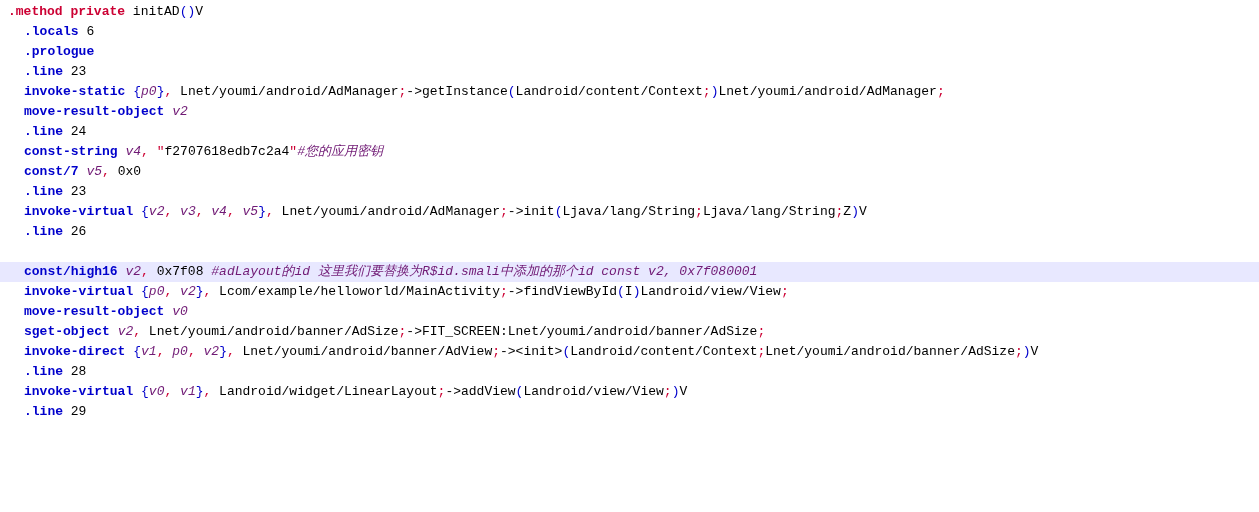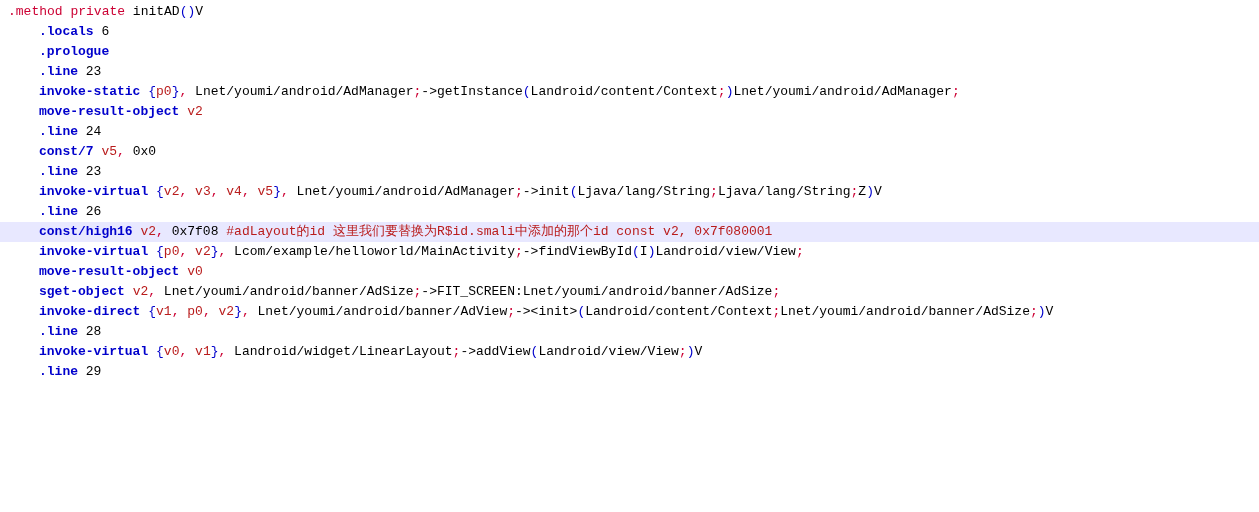--- a/index.html
+++ b/index.html
@@ -11,42 +11,44 @@
       color: #000000;
       white-space: nowrap;
       overflow-x: auto;
     }
     .code-container {
       padding: 2px 0;
     }
     .line {
       padding-left: 8px;
     }
-    .indent-1 { padding-left: 39px; }
+    .indent-1 { padding-left: 24px; }
     .highlighted {
       background-color: #e8e8ff;
+      margin-top: 20px;
     }
-    .kw-red { color: #cc0033; font-weight: normal; }
+    .kw-red { color: #cc0033; font-weight: bold; }
     .kw-blue { color: #0000cc; font-weight: bold; }
     .txt-red { color: #cc0033; }
     .txt-black { color: #000000; }
-    .txt-green-italic { color: #b91c1c; }
+    .txt-green-italic { color: #701a75; font-style: italic; }
     .txt-blue { color: #0000cc; }
   </style>
 </head>
 <body>
 
 <div class="code-container" id="code-root">
     <div class="line"><span class="kw-red">.method</span><span class="txt-black"> </span><span class="kw-red">private</span><span class="txt-black"> initAD</span><span class="txt-blue">(</span><span class="txt-blue">)</span><span class="txt-black">V</span></div>
     <div class="line indent-1"><span class="kw-blue">.locals</span><span class="txt-black"> 6</span></div>
     <div class="line indent-1"><span class="kw-blue">.prologue</span></div>
     <div class="line indent-1"><span class="kw-blue">.line</span><span class="txt-black"> 23</span></div>
     <div class="line indent-1"><span class="kw-blue">invoke-static</span><span class="txt-black"> </span><span class="txt-blue">{</span><span class="txt-green-italic">p0</span><span class="txt-blue">}</span><span class="txt-red">,</span><span class="txt-black"> Lnet/youmi/android/AdManager</span><span class="txt-red">;</span><span class="txt-black">-&gt;getInstance</span><span class="txt-blue">(</span><span class="txt-black">Landroid/content/Context</span><span class="txt-red">;</span><span class="txt-blue">)</span><span class="txt-black">Lnet/youmi/android/AdManager</span><span class="txt-red">;</span></div>
     <div class="line indent-1"><span class="kw-blue">move-result-object</span><span class="txt-black"> </span><span class="txt-green-italic">v2</span></div>
     <div class="line indent-1"><span class="kw-blue">.line</span><span class="txt-black"> 24</span></div>
+    <div class="line indent-1"><span class="kw-blue">const-string</span><span class="txt-black"> </span><span class="txt-green-italic">v4</span><span class="txt-red">,</span><span class="txt-black"> </span><span class="txt-red">"</span><span class="txt-black">f2707618edb7c2a4</span><span class="txt-red">"</span><span class="txt-green-italic">#您的应用密钥</span></div>
     <div class="line indent-1"><span class="kw-blue">const/7</span><span class="txt-black"> </span><span class="txt-green-italic">v5</span><span class="txt-red">,</span><span class="txt-black"> 0x0</span></div>
     <div class="line indent-1"><span class="kw-blue">.line</span><span class="txt-black"> 23</span></div>
     <div class="line indent-1"><span class="kw-blue">invoke-virtual</span><span class="txt-black"> </span><span class="txt-blue">{</span><span class="txt-green-italic">v2</span><span class="txt-red">,</span><span class="txt-black"> </span><span class="txt-green-italic">v3</span><span class="txt-red">,</span><span class="txt-black"> </span><span class="txt-green-italic">v4</span><span class="txt-red">,</span><span class="txt-black"> </span><span class="txt-green-italic">v5</span><span class="txt-blue">}</span><span class="txt-red">,</span><span class="txt-black"> Lnet/youmi/android/AdManager</span><span class="txt-red">;</span><span class="txt-black">-&gt;init</span><span class="txt-blue">(</span><span class="txt-black">Ljava/lang/String</span><span class="txt-red">;</span><span class="txt-black">Ljava/lang/String</span><span class="txt-red">;</span><span class="txt-black">Z</span><span class="txt-blue">)</span><span class="txt-black">V</span></div>
     <div class="line indent-1"><span class="kw-blue">.line</span><span class="txt-black"> 26</span></div>
     <div class="line indent-1 highlighted"><span class="kw-blue">const/high16</span><span class="txt-black"> </span><span class="txt-green-italic">v2</span><span class="txt-red">,</span><span class="txt-black"> 0x7f08 </span><span class="txt-green-italic">#adLayout的id 这里我们要替换为R$id.smali中添加的那个id  const v2, 0x7f080001</span></div>
     <div class="line indent-1"><span class="kw-blue">invoke-virtual</span><span class="txt-black"> </span><span class="txt-blue">{</span><span class="txt-green-italic">p0</span><span class="txt-red">,</span><span class="txt-black"> </span><span class="txt-green-italic">v2</span><span class="txt-blue">}</span><span class="txt-red">,</span><span class="txt-black"> Lcom/example/helloworld/MainActivity</span><span class="txt-red">;</span><span class="txt-black">-&gt;findViewById</span><span class="txt-blue">(</span><span class="txt-black">I</span><span class="txt-blue">)</span><span class="txt-black">Landroid/view/View</span><span class="txt-red">;</span></div>
     <div class="line indent-1"><span class="kw-blue">move-result-object</span><span class="txt-black"> </span><span class="txt-green-italic">v0</span></div>
     <div class="line indent-1"><span class="kw-blue">sget-object</span><span class="txt-black"> </span><span class="txt-green-italic">v2</span><span class="txt-red">,</span><span class="txt-black"> Lnet/youmi/android/banner/AdSize</span><span class="txt-red">;</span><span class="txt-black">-&gt;FIT_SCREEN:Lnet/youmi/android/banner/AdSize</span><span class="txt-red">;</span></div>
     <div class="line indent-1"><span class="kw-blue">invoke-direct</span><span class="txt-black"> </span><span class="txt-blue">{</span><span class="txt-green-italic">v1</span><span class="txt-red">,</span><span class="txt-black"> </span><span class="txt-green-italic">p0</span><span class="txt-red">,</span><span class="txt-black"> </span><span class="txt-green-italic">v2</span><span class="txt-blue">}</span><span class="txt-red">,</span><span class="txt-black"> Lnet/youmi/android/banner/AdView</span><span class="txt-red">;</span><span class="txt-black">-&gt;&lt;init&gt;</span><span class="txt-blue">(</span><span class="txt-black">Landroid/content/Context</span><span class="txt-red">;</span><span class="txt-black">Lnet/youmi/android/banner/AdSize</span><span class="txt-red">;</span><span class="txt-blue">)</span><span class="txt-black">V</span></div>
     <div class="line indent-1"><span class="kw-blue">.line</span><span class="txt-black"> 28</span></div>

